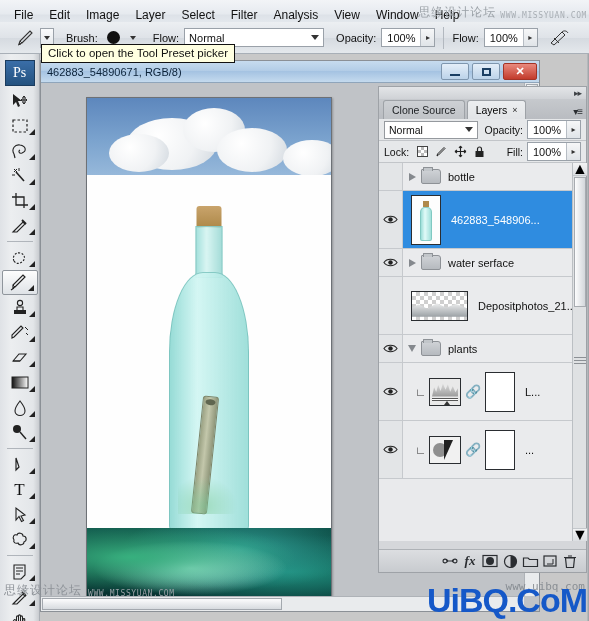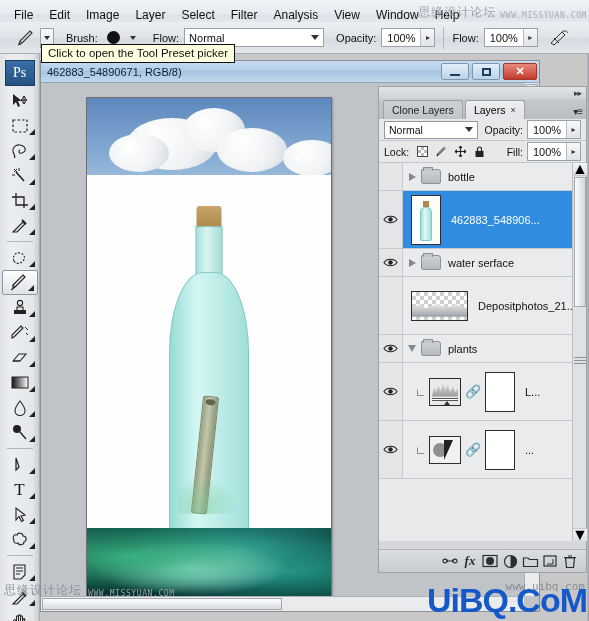--- a/index.html
+++ b/index.html
@@ -867,21 +867,21 @@
     </div>
   </div>
 
   <div class="panel">
     <div class="panel-topbar">
       <span class="collapse-arrows">▸▸</span>
     </div>
 
     <div class="tabrow">
       <div class="tab">
-        <span>Clone Layers</span>
+        <span>Clone Source</span>
       </div>
       <div class="tab active">
         <span>Layers</span>
         <span class="x">×</span>
       </div>
       <span class="panel-menu">▾≡</span>
     </div>
 
     <div class="blendrow">
       <div class="blend-select">

